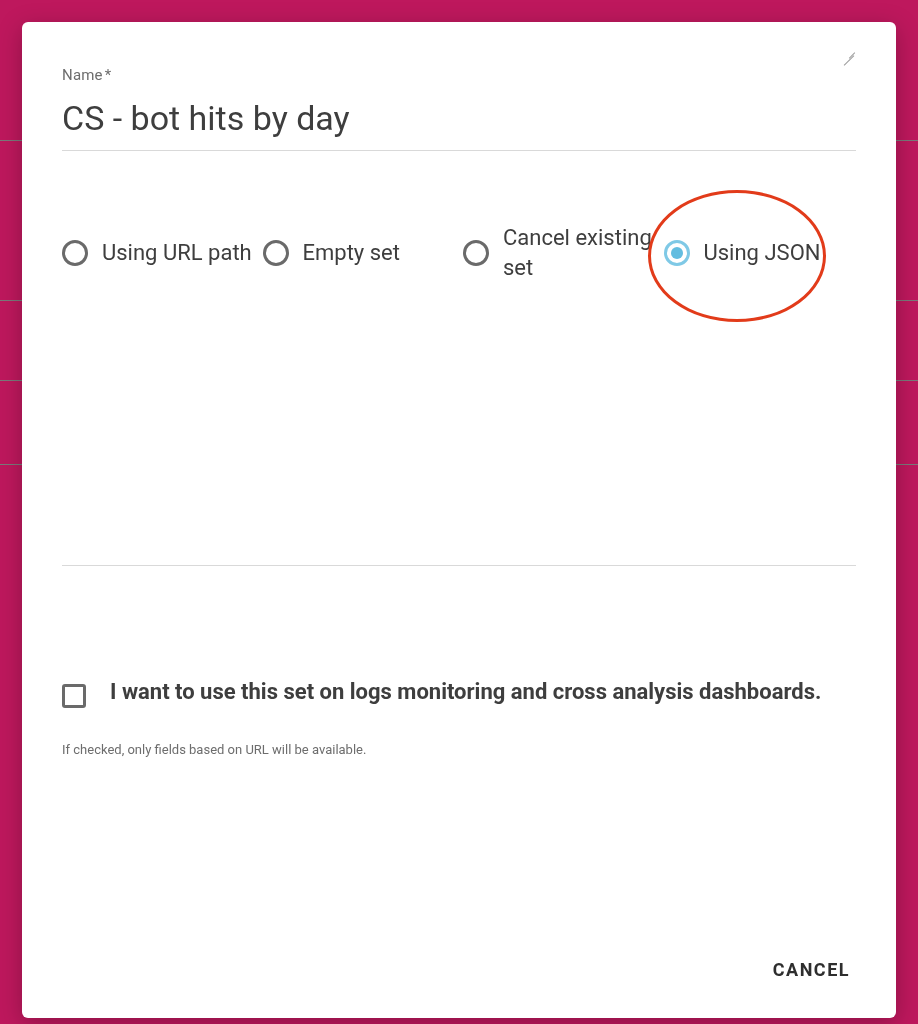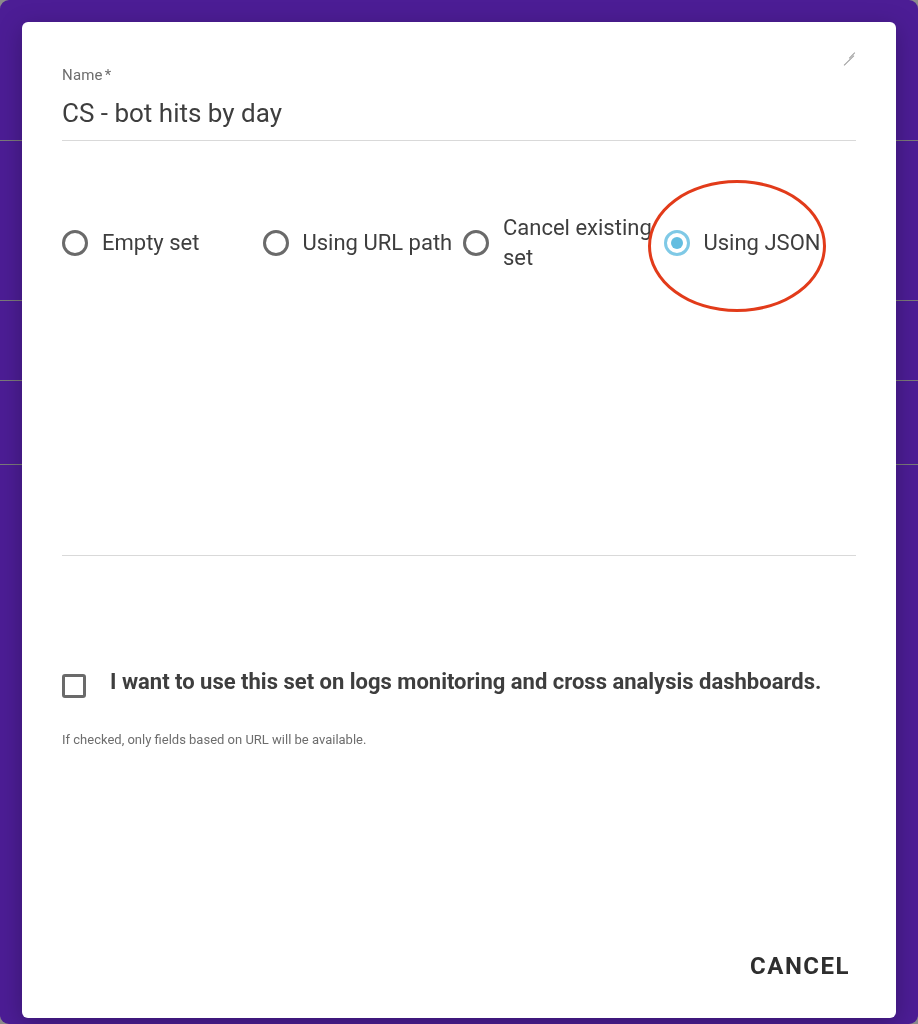--- a/index.html
+++ b/index.html
@@ -5,23 +5,22 @@
   * { box-sizing: border-box; }
   html, body {
     margin: 0; padding: 0;
     width: 918px; height: 1024px;
     font-family: -apple-system, BlinkMacSystemFont, "Segoe UI", Roboto, "Helvetica Neue", Arial, sans-serif;
     background: #8b8b8b;
     overflow: hidden;
   }
   .backdrop {
     width: 918px; height: 1024px;
-    background: #4c1d95;
+    background: #be185d;
     position: relative;
-    border-radius: 9px;
   }
   
   .bg-row {
     position: absolute;
     left: 0; right: 0;
     height: 1px;
     background: #7a7a7a;
   }
   .dialog {
     position: absolute;
@@ -40,21 +39,21 @@
     letter-spacing: .2px;
   }
   .field-label .req {
     margin-left: 2px;
     color: #6d6d6d;
   }
   .name-input {
     width: 100%;
     border: none;
     border-bottom: 1px solid #d9d9d9;
-    font-size: 26px;
+    font-size: 34px;
     color: #3e3e3e;
     padding: 14px 0 12px 0;
     outline: none;
     background: transparent;
     font-family: inherit;
   }
   .radio-row {
     margin-top: 72px;
     display: flex;
     align-items: center;
@@ -160,21 +159,21 @@
     color: #6d6d6d;
   }
   .actions {
     margin-top: auto;
     display: flex;
     justify-content: flex-end;
     gap: 36px;
     padding-top: 24px;
   }
   .btn {
-    font-size: 24px;
+    font-size: 18px;
     font-weight: 700;
     letter-spacing: 1.5px;
     text-transform: uppercase;
     background: none;
     border: none;
     cursor: pointer;
     padding: 10px 6px;
     font-family: inherit;
   }
   .btn-cancel { color: #2e2e2e; }
@@ -193,26 +192,26 @@
 
     <label class="field-label">
       <span>Name</span><span class="req">*</span>
     </label>
     <input class="name-input" type="text" value="CS - bot hits by day" style="">
 
     <div class="radio-row">
 
       <div class="radio-item">
         <span class="radio-circle"></span>
-        <span class="radio-label">Empty set</span>
+        <span class="radio-label">Using URL path</span>
       </div>
 
       <div class="radio-item">
         <span class="radio-circle"></span>
-        <span class="radio-label">Using URL path</span>
+        <span class="radio-label">Empty set</span>
       </div>
 
       <div class="radio-item">
         <span class="radio-circle"></span>
         <span class="radio-label">Cancel existing set</span>
       </div>
 
       <div class="radio-item" style="position:relative;">
         <span class="radio-circle selected">
             <span class="radio-dot"></span>

